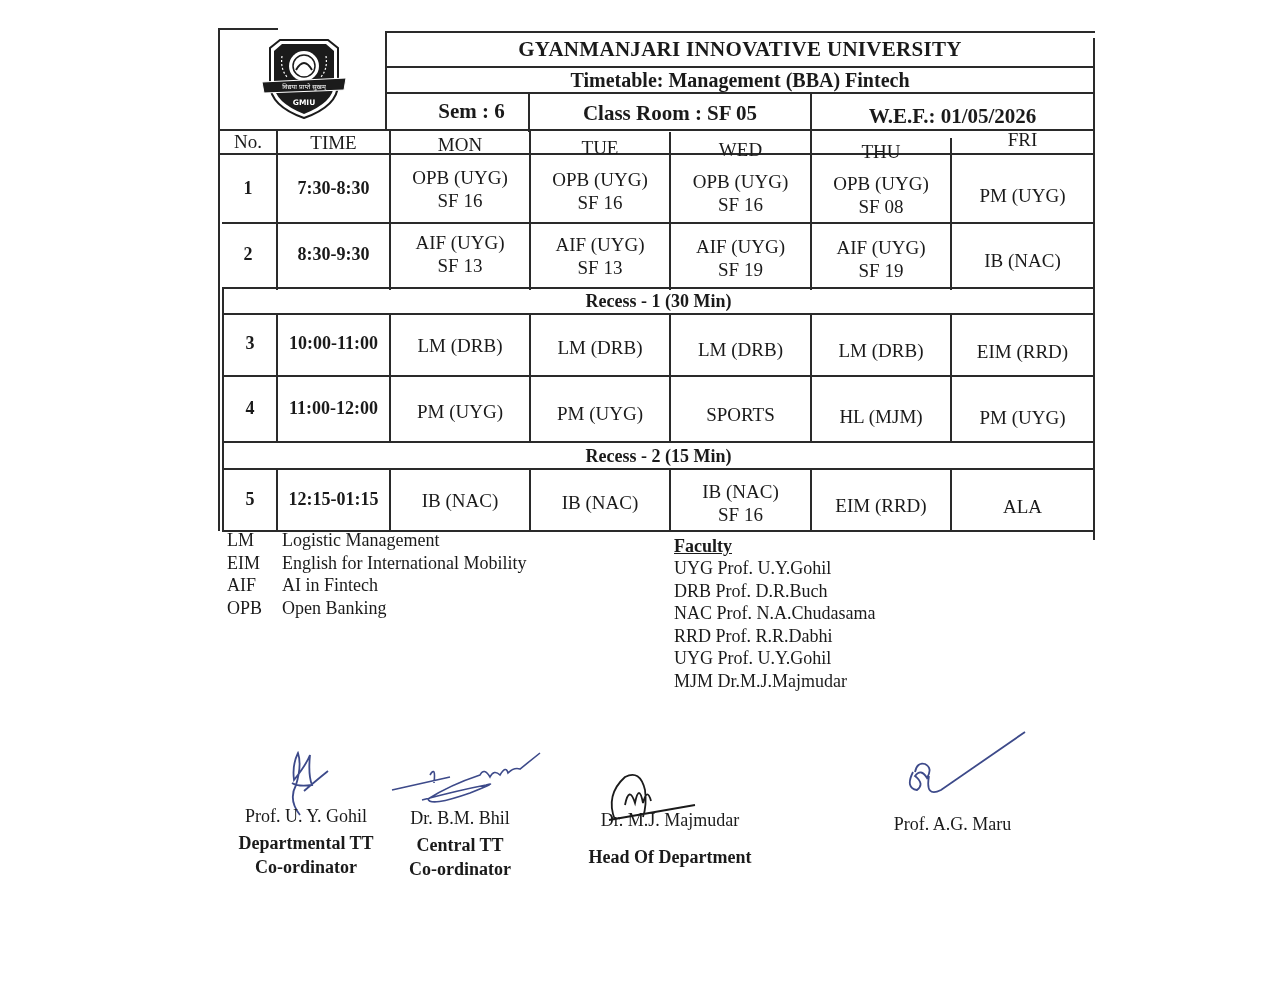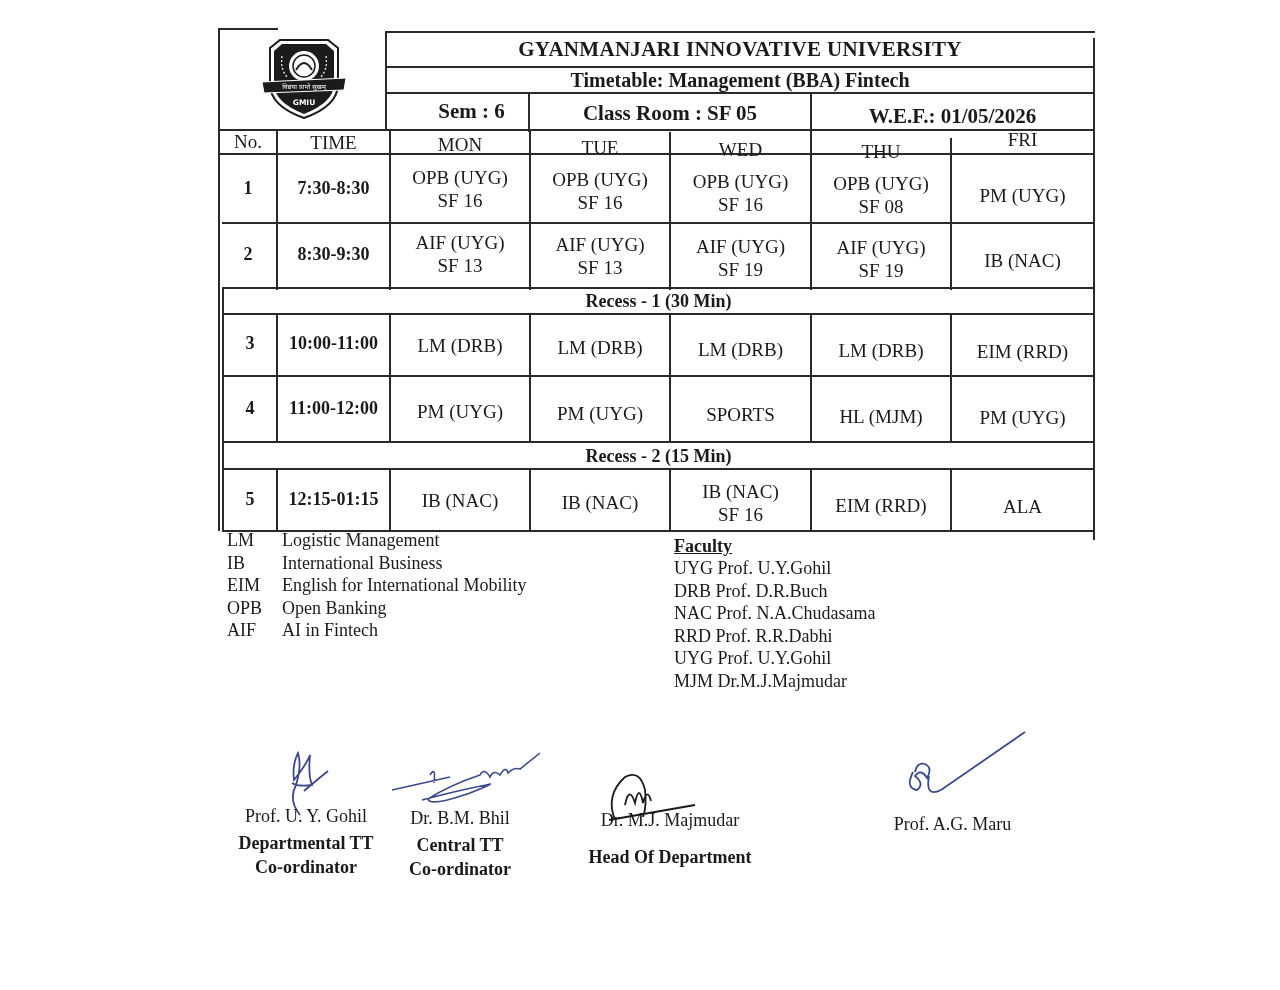--- a/index.html
+++ b/index.html
@@ -195,24 +195,23 @@
   <div class="cell slot" style="left:812px;top:476px;width:138px;height:60px;">
       <span>EIM (RRD)</span>
     </div>
   <div class="cell slot" style="left:952px;top:477px;width:141px;height:60px;">
       <span>ALA</span>
     </div>
 </div>
 
 <div class="abs" style="left:227px;top:530px;">
   <div class="legend-row"><span class="code">LM</span><span>Logistic Management</span></div>
-  <div class="legend-row"><span class="code">IB</span><span>International Business</span></div>
   <div class="legend-row"><span class="code">EIM</span><span>English for International Mobility</span></div>
+  <div class="legend-row"><span class="code">AIF</span><span>AI in Fintech</span></div>
   <div class="legend-row"><span class="code">OPB</span><span>Open Banking</span></div>
-  <div class="legend-row"><span class="code">AIF</span><span>AI in Fintech</span></div>
 </div>
 
 <div class="abs" style="left:674px;top:536px;">
   <div class="legend-title" style="height:22px;">Faculty</div>
   <div class="fac-row"><span>UYG</span> <span>Prof. U.Y.Gohil</span></div>
   <div class="fac-row"><span>DRB</span> <span> Prof. D.R.Buch</span></div>
   <div class="fac-row"><span>NAC</span> <span> Prof. N.A.Chudasama</span></div>
   <div class="fac-row"><span>RRD</span> <span> Prof. R.R.Dabhi</span></div>
   <div class="fac-row"><span>UYG</span> <span>Prof. U.Y.Gohil</span></div>
   <div class="fac-row"><span>MJM</span> <span> Dr.M.J.Majmudar</span></div>

